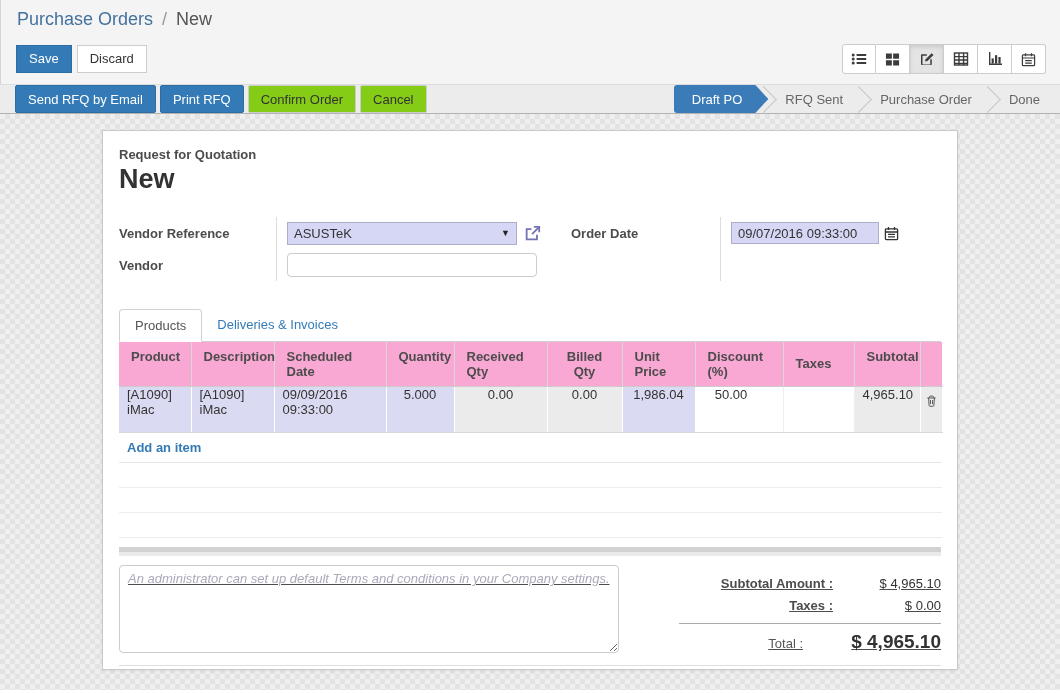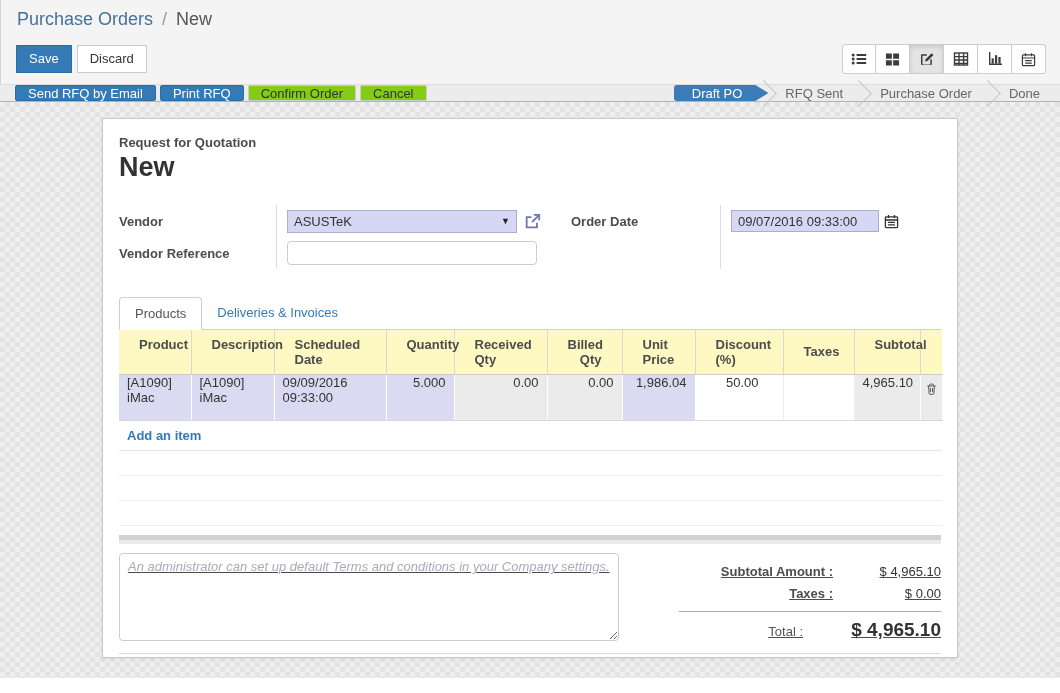--- a/index.html
+++ b/index.html
@@ -21,21 +21,21 @@
 
   .view-switcher { margin-left:auto; display:flex; }
   .vs-btn { width:34px; height:30px; background:#fff; border:1px solid #ccc; border-left:none;
             display:flex; align-items:center; justify-content:center; cursor:pointer; }
   .vs-btn:first-child { border-left:1px solid #ccc; border-radius:3px 0 0 3px; }
   .vs-btn:last-child { border-radius:0 3px 3px 0; }
   .vs-btn.active { background:#e4e4e4; box-shadow:inset 0 2px 4px rgba(0,0,0,.12); }
   .vs-btn svg { display:block; }
 
   
-  .control-strip { height:18px; background:#ececec; border-top:1px solid #ddd;
+  .control-strip { height:30px; background:#ececec; border-top:1px solid #ddd;
                    border-bottom:1px solid #b3b3b3; display:flex; align-items:stretch; }
   .action-buttons { display:flex; padding-left:15px; }
   .abtn { border:1px solid #ccc; background:#84cc16; color:#333; font-size:13px;
           padding:0 12px; margin-right:4px; border-radius:2px; cursor:pointer;
           display:flex; align-items:center; }
   .abtn.primary { background:#337ab7; border-color:#2e6da4; color:#fff; }
 
   .statusbar { margin-left:auto; display:flex; align-items:stretch; height:100%; }
   .status-step { display:flex; align-items:center; padding:0 20px; color:#666; position:relative; cursor:pointer; }
   .status-step.active { background:#3b7cb8; color:#fff;
@@ -80,23 +80,23 @@
 
   
   .tabs { margin-top:28px; border-bottom:1px solid #d0d0d0; display:flex; }
   .tab { padding:8px 15px; font-size:13px; cursor:pointer; margin-bottom:-1px; }
   .tab.active { background:#fff; border:1px solid #d0d0d0; border-bottom:1px solid #fff;
       border-radius:4px 4px 0 0; color:#555; }
   .tab.inactive { color:#337ab7; }
 
   
   table.o-list { width:100%; border-collapse:collapse; table-layout:fixed; }
-  .o-list th { background:#fef9c3; font-weight:bold; color:#4c4c4c; text-align:left;
-      padding:7px 20px; border-right:1px solid #d8d8d8; border-bottom:1px solid #ccc; vertical-align:top; font-size:13px;}
-  .o-list th.num, .o-list td.num { text-align:right; }
+  .o-list th { background:#f9a8d4; font-weight:bold; color:#4c4c4c; text-align:left;
+      padding:7px 12px; border-right:1px solid #d8d8d8; border-bottom:1px solid #ccc; vertical-align:top; font-size:13px;}
+  .o-list th.num, .o-list td.num { text-align:center; }
   .o-list th:last-child { border-right:none; }
   .o-list td { padding:0 8px; vertical-align:top; border-bottom:1px solid #d8d8d8;
       border-right:1px solid #fff; color:#333; }
   td.c-lav { background:#dadaf2; }
   td.c-grey { background:#ebebeb; }
   td.c-white { background:#fff; border-right:1px solid #eee; }
   .add-item-row td { border-bottom:1px solid #e6e6e6; border-right:none; padding:7px 8px; }
   .add-item { color:#337ab7; font-weight:bold; cursor:pointer; }
   .empty-row td { height:25px; border-bottom:1px solid #ededed; border-right:none; }
   .trash { cursor:pointer; display:flex; justify-content:center; padding-top:1px; }
@@ -200,22 +200,22 @@
 
 <div class="content">
   <div class="sheet">
 
     <div class="sheet-subtitle">Request for Quotation</div>
     <div class="sheet-title">New</div>
 
     <div class="form-grid">
       <div class="fg-left">
         <div class="label-col">
+          <div class="f-label">Vendor Reference</div>
           <div class="f-label">Vendor</div>
-          <div class="f-label">Vendor Reference</div>
         </div>
         <div class="field-col">
           <div class="f-row">
             <div class="select-box">
               <span class="sel-text">ASUSTeK</span>
               <span class="sel-arrow">▼</span>
             </div>
             <span class="ext-link">
               <svg width="17" height="17" viewBox="0 0 16 16" fill="none" stroke="#7373b4" stroke-width="1.7">
                   <path d="M12.2 9.2v4.3H2.5V3.8H7"></path>

